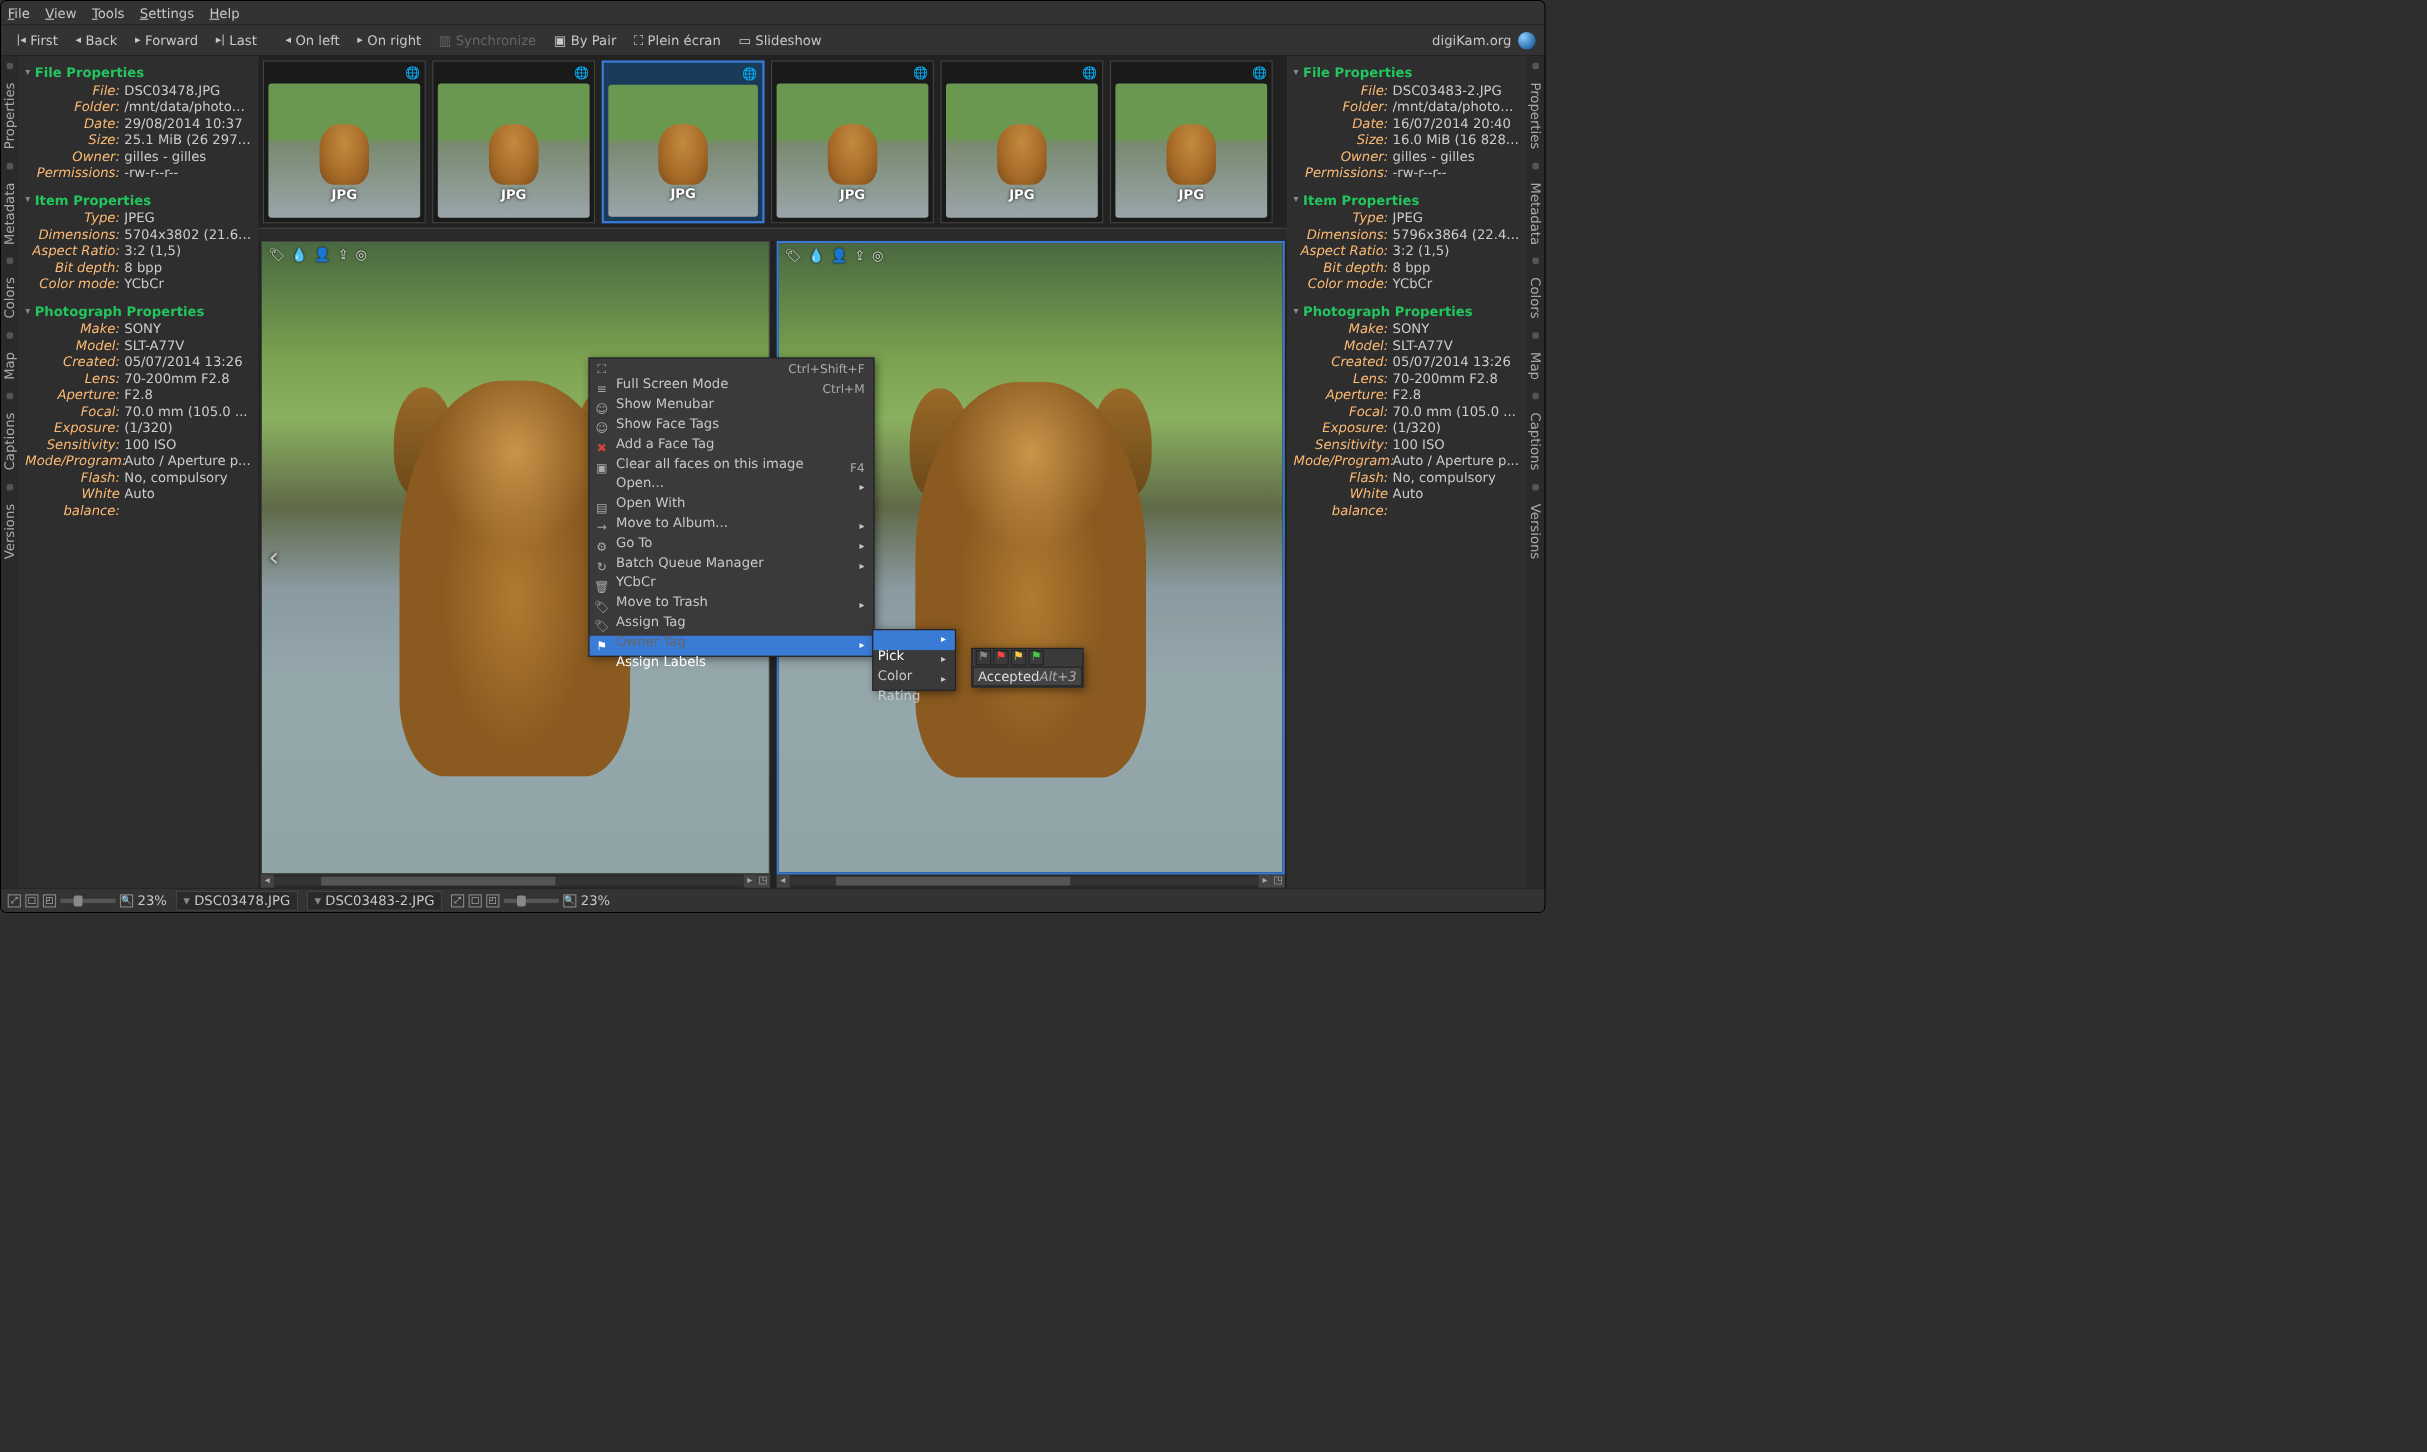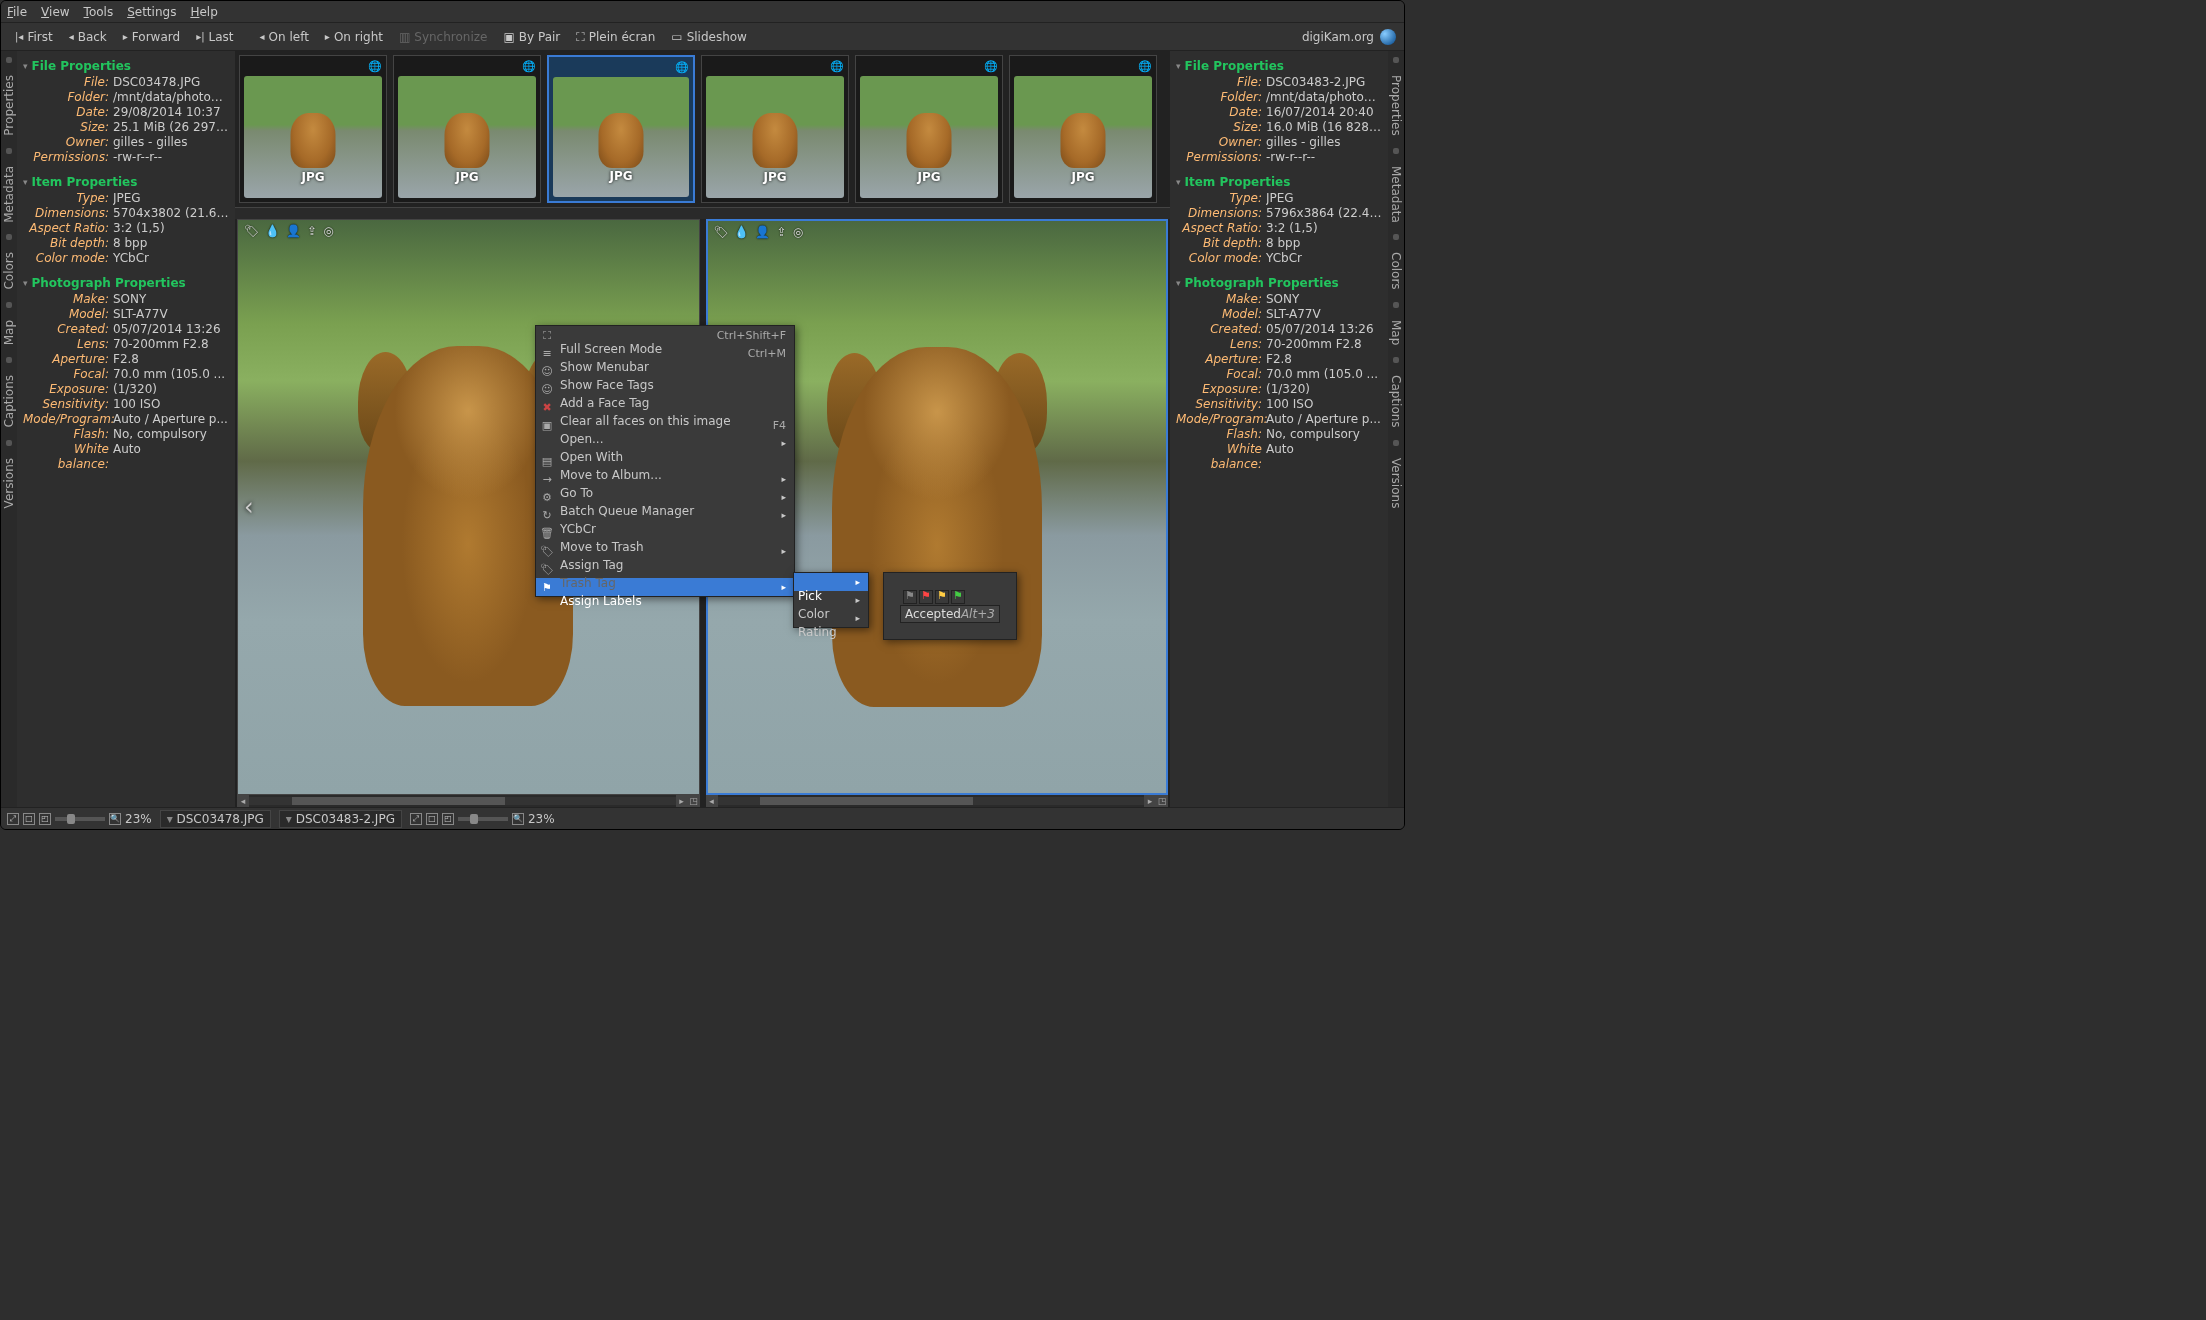--- a/index.html
+++ b/index.html
@@ -423,21 +423,21 @@
           <span class="ic">🗑</span>
           <span class="lbl">Move to Trash</span>
         </div>
         <div class="mi">
           <span class="ic">🏷</span>
           <span class="lbl">Assign Tag</span>
           <span class="sub">▸</span>
         </div>
         <div class="mi disabled">
           <span class="ic">🏷</span>
-          <span class="lbl">Trash Tag</span>
+          <span class="lbl">Owner Tag</span>
         </div>
         <div class="mi hover">
           <span class="ic">⚑</span>
           <span class="lbl">Assign Labels</span>
           <span class="sub">▸</span>
         </div>
       </div>
     <div class="ctx" style="left:558px; top:521px; min-width:76px;" id="ctx-sub1">
         <div class="mi hover">
           <span class="lbl">Pick</span>
@@ -445,21 +445,21 @@
         </div>
         <div class="mi">
           <span class="lbl">Color</span>
           <span class="sub">▸</span>
         </div>
         <div class="mi">
           <span class="lbl">Rating</span>
           <span class="sub">▸</span>
         </div>
       </div>
-    <div class="ctx" style="left:648px; top:521px; min-width:0; padding:16px;">
+    <div class="ctx" style="left:648px; top:538px; min-width:0; padding:0;">
       <div class="flagbox">
         <div class="flag none"></div>
         <div class="flag red"></div>
         <div class="flag yel"></div>
         <div class="flag grn"></div>
       </div>
       <div class="tooltip"><span>Accepted</span><span style="font-style:italic;color:#aaa">Alt+3</span></div>
     </div>
   </div>
 

